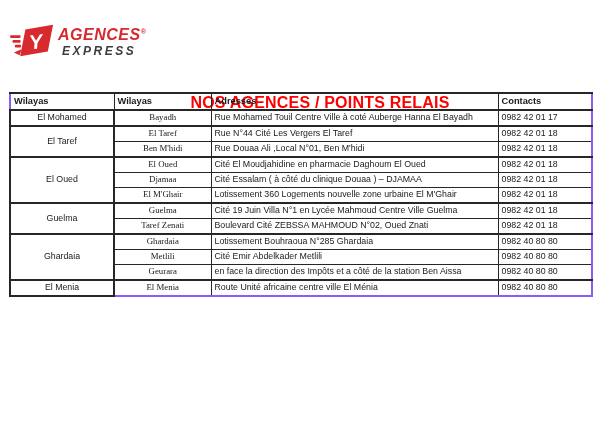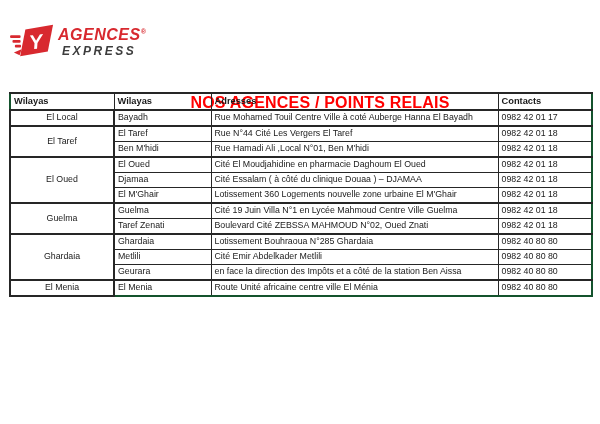--- a/index.html
+++ b/index.html
@@ -16,32 +16,32 @@
   .brand-line .reg{font-size:7px;vertical-align:super;}
   .subbrand{font-size:12px;font-weight:bold;font-style:italic;color:#3d3d3d;
     letter-spacing:2.5px;margin-top:2px;margin-left:4px;line-height:1;}
   
   .page-title{position:absolute;top:94px;left:40px;width:560px;text-align:center;
     font-size:16px;font-weight:bold;color:#ff0000;letter-spacing:.2px;}
   
   table.agences{
     position:absolute;top:92px;left:9px;width:582px;
     border-collapse:collapse;table-layout:fixed;
-    font-size:8.8px;color:#1a1a1a;border:2px solid #14532d;
+    font-size:8.8px;color:#1a1a1a;border:2px solid #8b5cf6;
   }
   .agences th,.agences td{
     border:1px solid #262626;padding:0 3px;height:14px;line-height:1.05;
     overflow:hidden;white-space:nowrap;vertical-align:middle;
   }
   .agences th{
     text-align:left;font-size:9.3px;font-weight:bold;height:15px;
     border-bottom:2px solid #262626;border-top:2px solid #262626;
   }
   .agences td.wilaya{border:2px solid #262626;text-align:center;}
-  .agences td.station{text-align:left;}
+  .agences td.station{text-align:center;font-family:Liberation Serif, serif;}
   .agences tr.group-top td{border-top-width:2px;}
 </style>
 </head>
 <body>
 
 <div class="logo">
   <svg class="logo-icon" viewBox="0 0 48 44">
     <g fill="#d8292f">
       <rect x="0" y="15" width="11" height="2.8" rx="1"></rect>
       <rect x="2.5" y="20" width="8.5" height="2.8" rx="1"></rect>
@@ -70,35 +70,35 @@
     <tr>
       <th>Wilayas</th>
       <th>Wilayas</th>
       <th>Adresses</th>
       <th>Contacts</th>
     </tr>
   </thead>
   <tbody>
 
     <tr class="group-top">
-      <td class="wilaya">El Local</td>
+      <td class="wilaya">El Mohamed</td>
       <td class="station">Bayadh</td>
       <td>Rue Mohamed Touil Centre Ville à coté Auberge Hanna El Bayadh</td>
       <td>0982 42 01 17</td>
     </tr>
 
     <tr class="group-top">
       <td class="wilaya" rowspan="2">El Taref</td>
       <td class="station">El Taref</td>
       <td>Rue N°44 Cité Les Vergers El Taref</td>
       <td>0982 42 01 18</td>
     </tr>
     <tr>
       <td class="station">Ben M'hidi</td>
-      <td>Rue Hamadi Ali ,Local N°01, Ben M'hidi</td>
+      <td>Rue Douaa Ali ,Local N°01, Ben M'hidi</td>
       <td>0982 42 01 18</td>
     </tr>
 
     <tr class="group-top">
       <td class="wilaya" rowspan="3">El Oued</td>
       <td class="station">El Oued</td>
       <td>Cité El Moudjahidine en pharmacie Daghoum El Oued</td>
       <td>0982 42 01 18</td>
     </tr>
     <tr>

